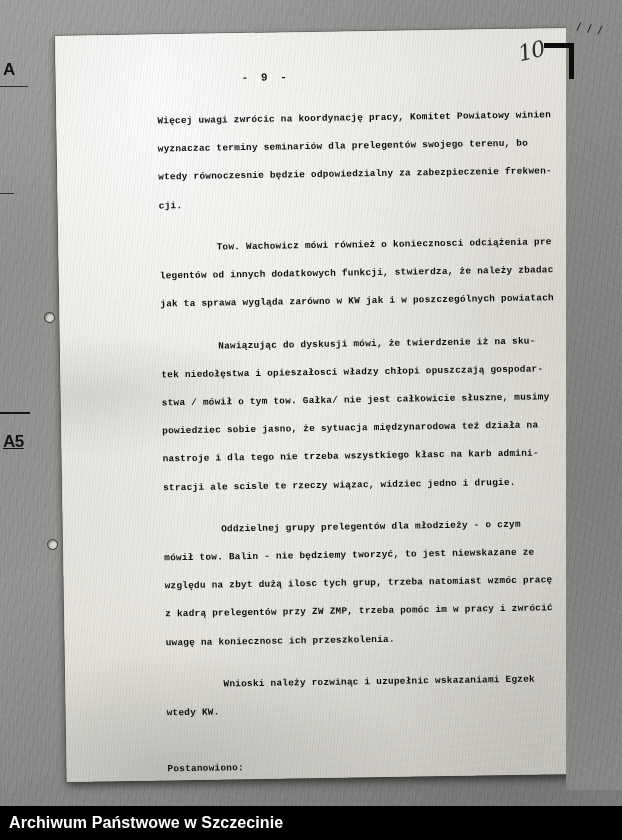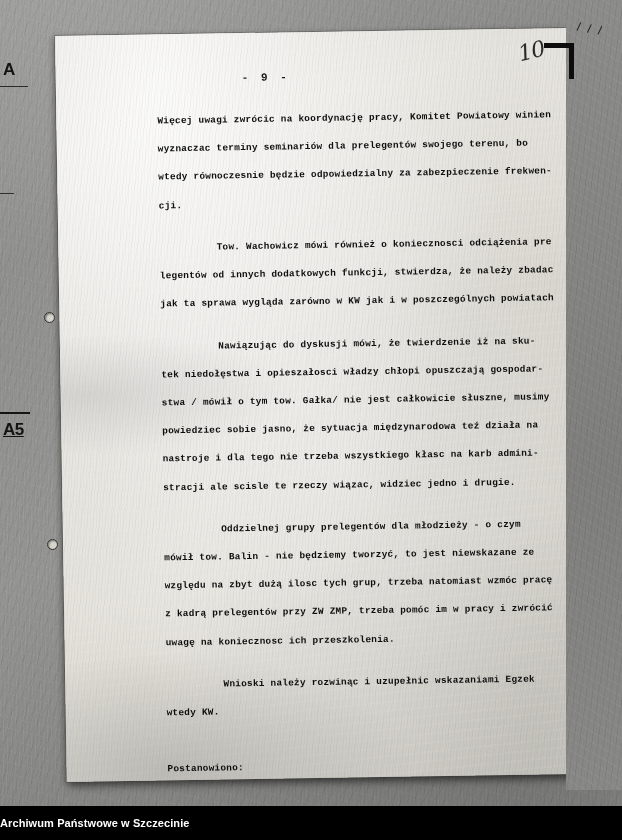--- a/index.html
+++ b/index.html
@@ -37,21 +37,21 @@
     position: absolute;
     left: 3px;
     color: #121212;
     font-weight: bold;
     font-size: 17px;
     letter-spacing: -0.5px;
     font-family: "Liberation Sans", sans-serif;
     z-index: 6;
   }
   #mark-a  { top: 60px; }
-  #mark-a5 { top: 420px; text-decoration: underline; }
+  #mark-a5 { top: 432px; text-decoration: underline; }
   .scale-rule {
     position: absolute;
     left: 0; width: 30px; height: 2px;
     background: #141414;
     z-index: 6;
   }
   #rule-1 { top: 86px; width: 28px; height: 1px; background:#2a2a2a;}
   #rule-2 { top: 193px; width: 14px; height: 1px; background:#303030;}
   #rule-3 { top: 412px; width: 30px; }
 
@@ -192,21 +192,22 @@
     position: absolute;
     left: 0; bottom: 0;
     width: 622px; height: 34px;
     background: #000;
     color: #fff;
     display: flex;
     align-items: center;
     z-index: 10;
   }
   #footer-label {
-    font-size: 11px;
+    margin-left: 9px;
+    font-size: 16px;
     font-weight: bold;
     font-family: "Liberation Sans", sans-serif;
     letter-spacing: .1px;
   }
 
   
   #grain {
     position: absolute; inset: 0;
     z-index: 9;
     pointer-events: none;

